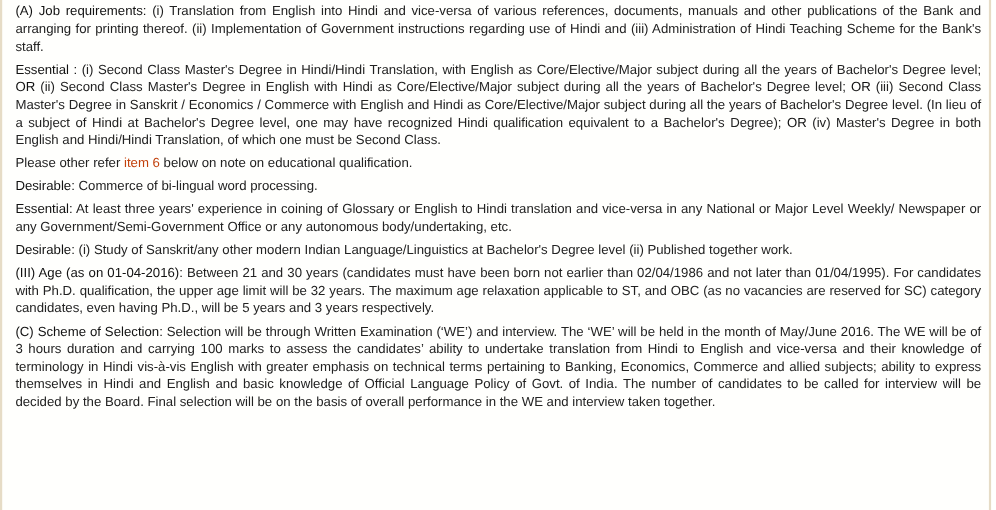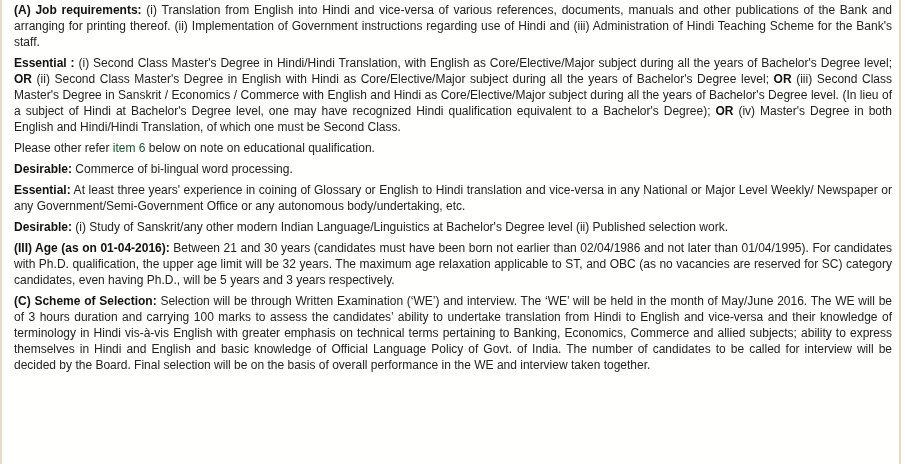--- a/index.html
+++ b/index.html
@@ -12,41 +12,41 @@
   .doc {
     position: absolute; left: 0; top: 0;
     width: 901px; height: 464px;
     border-left: 2px solid #e6dcc6;
     border-right: 2px solid #e6dcc6;
     background: #fffffd;
     box-sizing: border-box;
     padding: 2px 7px 0 12px;
   }
   p { margin: 0 0 5px 0; line-height: 16px; text-align: justify; }
-  b { font-weight: bold; color: #111; }
-  a { color: #14532d; text-decoration: none; }
+  b { font-weight: normal; color: #111; }
+  a { color: #c2410c; text-decoration: none; }
 </style>
 </head>
 <body>
 
 <div class="doc">
 
   <p><b>(A) Job requirements:</b><span> (i) Translation from English into Hindi and vice-versa of various references, documents, manuals and other publications of the Bank and arranging for printing thereof. (ii) Implementation of Government instructions regarding use of Hindi and (iii) Administration of Hindi Teaching Scheme for the Bank's staff.</span></p>
 
 
 
   <p><b>Essential :</b><span> (i) Second Class Master's Degree in Hindi/Hindi Translation, with English as Core/Elective/Major subject during all the years of Bachelor's Degree level; </span><b>OR</b><span> (ii) Second Class Master's Degree in English with Hindi as Core/Elective/Major subject during all the years of Bachelor's Degree level; </span><b>OR</b><span> (iii) Second Class Master's Degree in Sanskrit / Economics / Commerce with English and Hindi as Core/Elective/Major subject during all the years of Bachelor's Degree level. (In lieu of a subject of Hindi at Bachelor's Degree level, one may have recognized Hindi qualification equivalent to a Bachelor's Degree); </span><b>OR</b><span> (iv) Master's Degree in both English and Hindi/Hindi Translation, of which one must be Second Class.</span></p>
 
   <p><span>Please other refer </span><a>item 6</a><span> below on note on educational qualification.</span></p>
 
   <p><b>Desirable:</b><span> Commerce of bi-lingual word processing.</span></p>
 
 
   <p><b>Essential:</b><span> At least three years' experience in coining of Glossary or English to Hindi translation and vice-versa in any National or Major Level Weekly/ Newspaper or any Government/Semi-Government Office or any autonomous body/undertaking, etc.</span></p>
 
-  <p><b>Desirable:</b><span> (i) Study of Sanskrit/any other modern Indian Language/Linguistics at Bachelor's Degree level (ii) Published selection work.</span></p>
+  <p><b>Desirable:</b><span> (i) Study of Sanskrit/any other modern Indian Language/Linguistics at Bachelor's Degree level (ii) Published together work.</span></p>
 
   <p><b>(III) Age (as on 01-04-2016):</b><span> Between 21 and 30 years (candidates must have been born not earlier than 02/04/1986 and not later than 01/04/1995). For candidates with Ph.D. qualification, the upper age limit will be 32 years. The maximum age relaxation applicable to ST, and OBC (as no vacancies are reserved for SC) category candidates, even having Ph.D., will be 5 years and 3 years respectively.</span></p>
 
 
   <p><b>(C) Scheme of Selection:</b><span> Selection will be through Written Examination (‘WE’) and interview. The ‘WE’ will be held in the month of May/June 2016. The WE will be of 3 hours duration and carrying 100 marks to assess the candidates’ ability to undertake translation from Hindi to English and vice-versa and their knowledge of terminology in Hindi vis-à-vis English with greater emphasis on technical terms pertaining to Banking, Economics, Commerce and allied subjects; ability to express themselves in Hindi and English and basic knowledge of Official Language Policy of Govt. of India. The number of candidates to be called for interview will be decided by the Board. Final selection will be on the basis of overall performance in the WE and interview taken together.</span></p>
 
 </div>
 
 </body></html>

